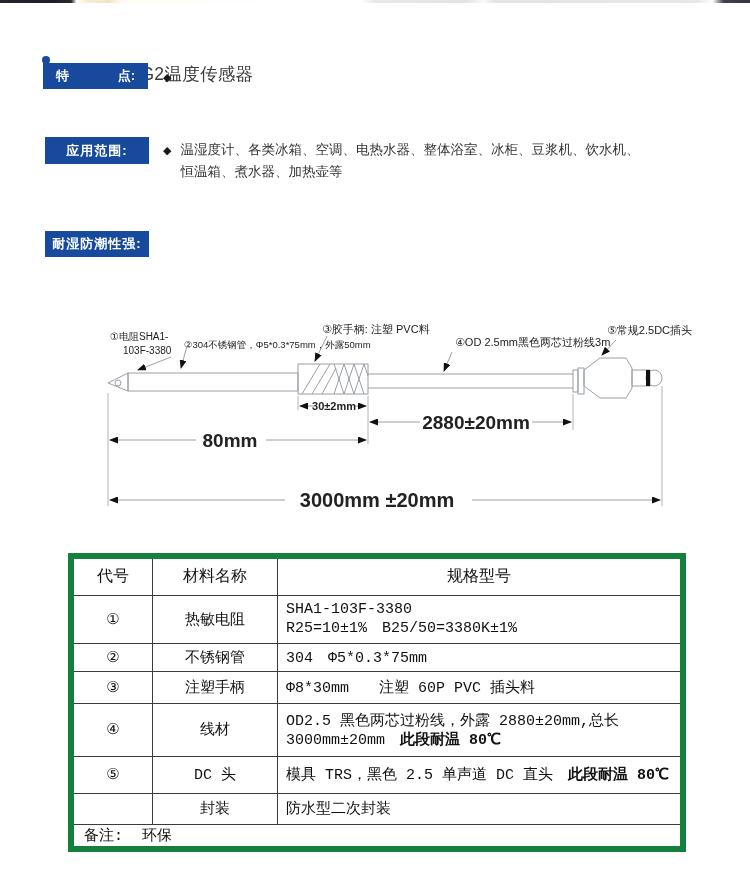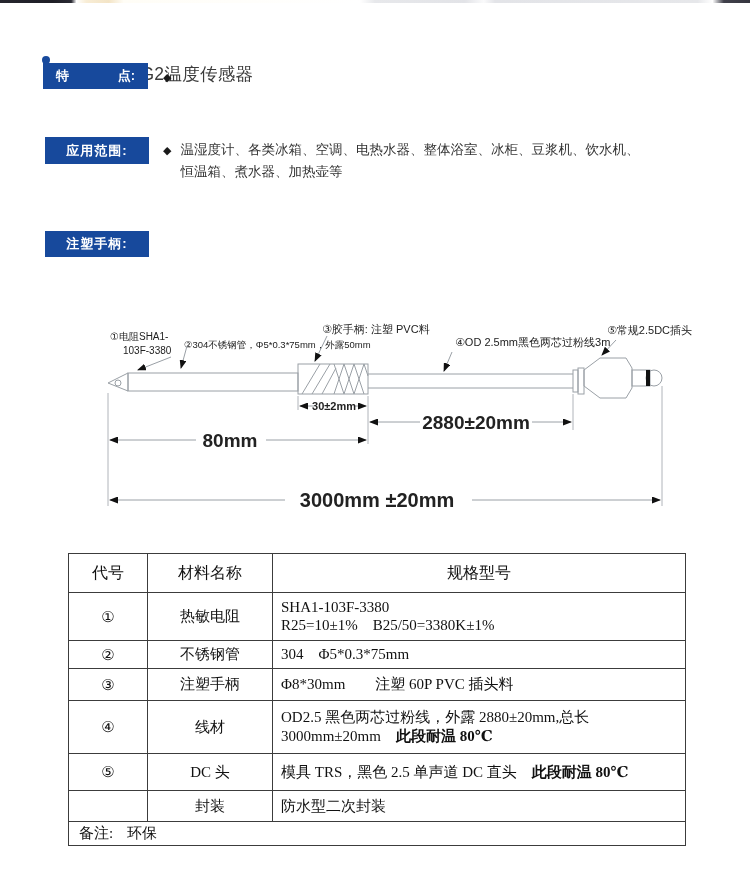--- a/index.html
+++ b/index.html
@@ -46,21 +46,21 @@
   svg .dim{stroke:#9aa0a6;stroke-width:1;fill:none;}
   svg text{font-family:"Liberation Sans","DejaVu Sans",sans-serif;fill:#222;}
   .dim-sm{font-size:11px;font-weight:600;}
   .dim-lg{font-size:19px;font-weight:600;}
   .dim-xl{font-size:20px;font-weight:600;}
 
   
   .spec-table{position:absolute;left:68px;top:553px;border-collapse:collapse;table-layout:fixed;
               width:618px;font-family:"Liberation Serif","DejaVu Serif",serif;font-size:15px;color:#111;}
   .spec-table td{border:1px solid #3c3c3c;padding:1px 4px;vertical-align:middle;}
-  .spec-table{border:1px solid #15803d;}
+  .spec-table{border:6px solid #15803d;font-family:Liberation Mono, monospace;}
   .col-code{width:70px;text-align:center;}
   .col-name{width:116px;text-align:center;}
   .col-spec{width:432px;text-align:left;padding-left:8px !important;}
   .hdr td{font-size:16px;text-align:center;}
   .b{font-weight:bold;}
   .note-cell{text-align:left;padding-left:10px !important;}
 </style>
 </head>
 <body>
 
@@ -86,21 +86,21 @@
   </div>
   <div class="bullet-line app-line">
     <span class="diamond">◆</span>
     <span>
       <span style="display:block">温湿度计、各类冰箱、空调、电热水器、整体浴室、冰柜、豆浆机、饮水机、</span>
       <span style="display:block">恒温箱、煮水器、加热壶等</span>
     </span>
   </div>
 
   <div class="blabel blabel-ana">
-    <span>注塑手柄:</span>
+    <span>耐湿防潮性强:</span>
   </div>
 
   <div class="diagram">
     <div class="callout c1">
       <span>①电阻SHA1-</span>
       <span class="ind">103F-3380</span>
     </div>
     <div class="callout c2">②304不锈钢管，Φ5*0.3*75mm，外露50mm</div>
     <div class="callout c3">③胶手柄: 注塑 PVC料</div>
     <div class="callout c4">④OD 2.5mm黑色两芯过粉线3m</div>

